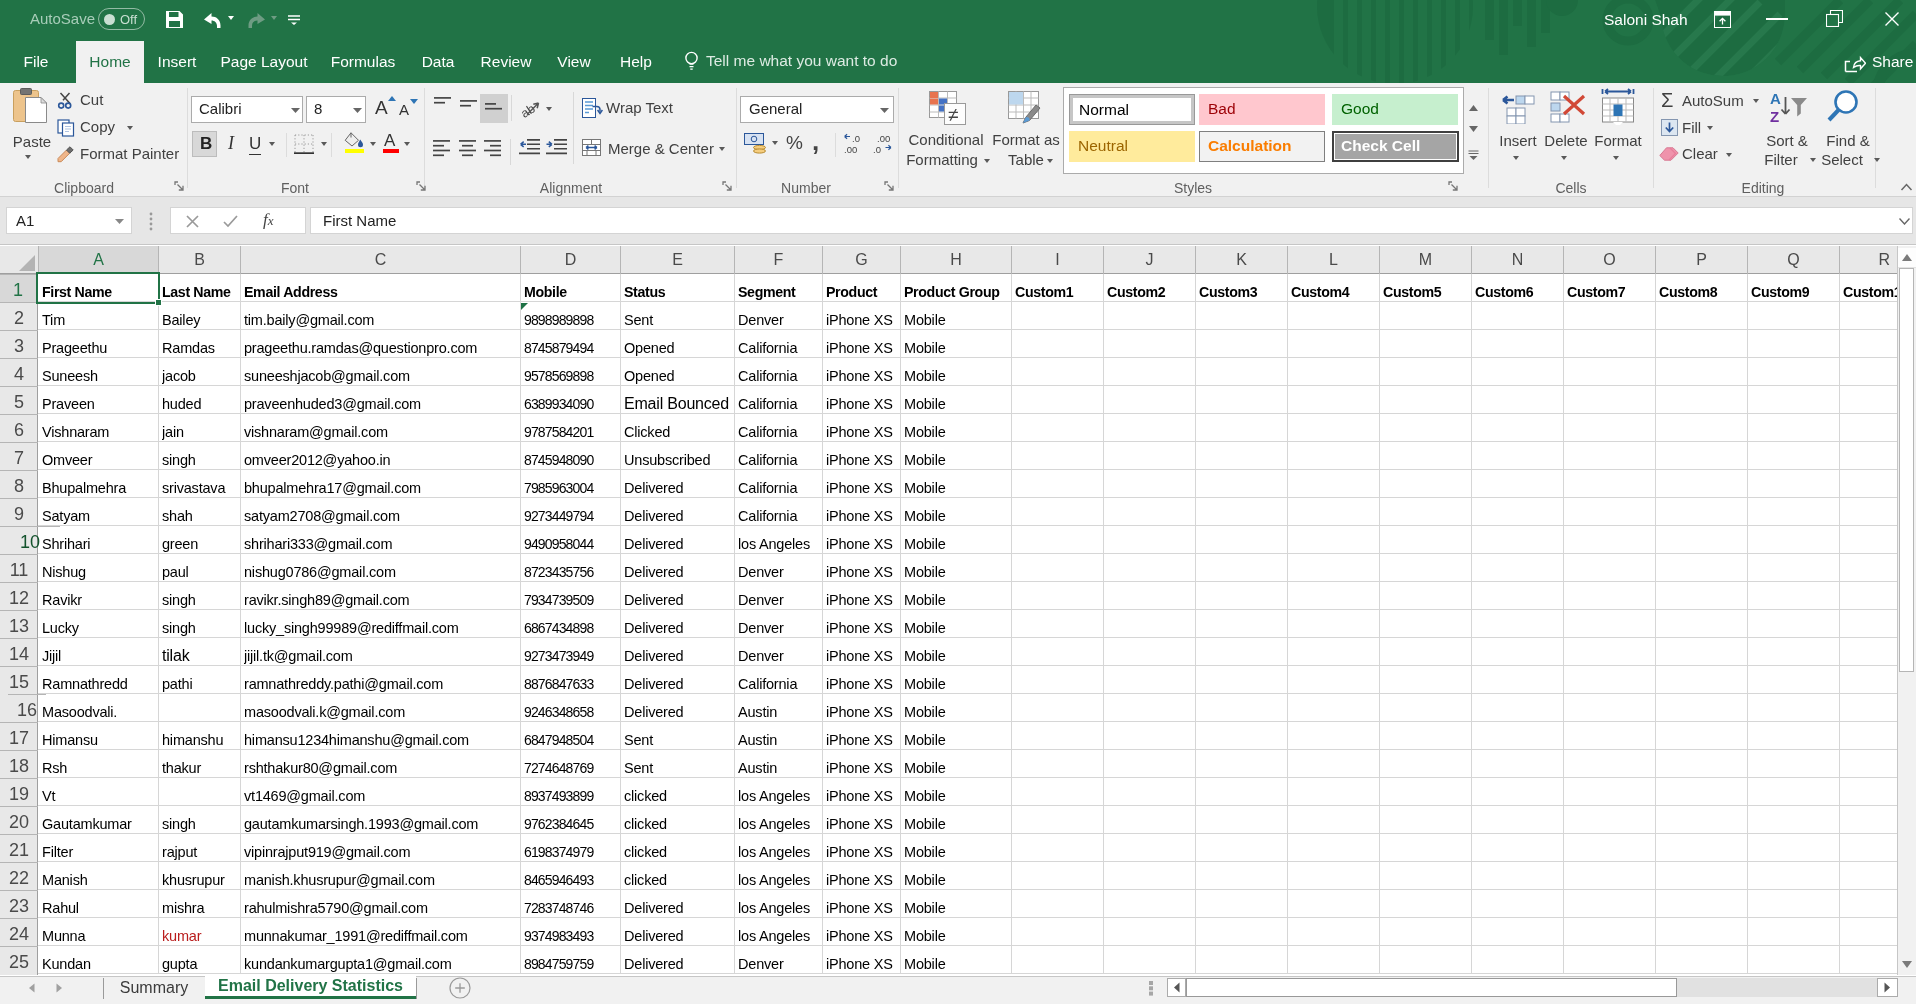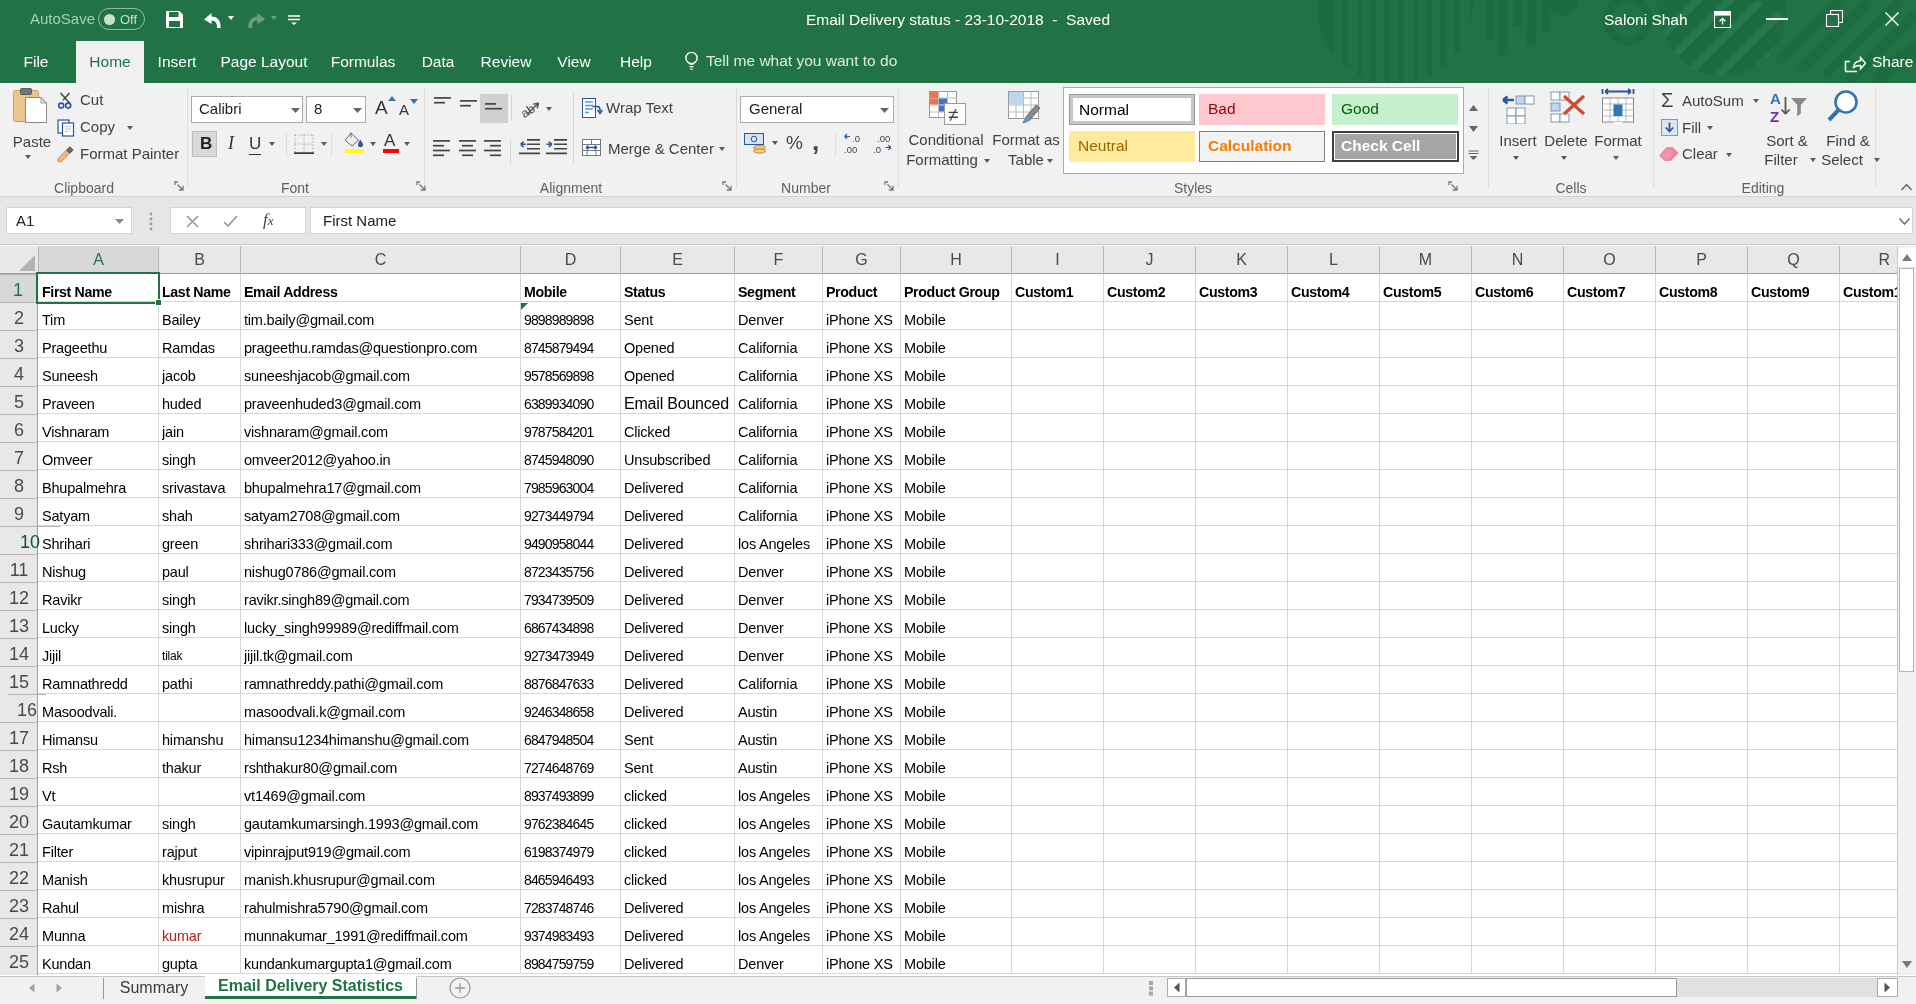--- a/index.html
+++ b/index.html
@@ -64,21 +64,20 @@
     </svg>
 <div class="a" style="left:228px;top:16px;width:0;height:0;border-left:3.5px solid transparent;border-right:3.5px solid transparent;border-top:4.5px solid #fff"></div>
 <svg class="a" style="left:247px;top:12px" width="19" height="17" viewBox="0 0 19 17">
       <path d="M18 7.5 L10.5 1 V4.6 C5.5 4.6 1.5 8 1.5 13.5 V16 L5 16 V13.8 C5 10.5 7.5 8.4 10.5 8.4 V12 Z" fill="#6e9c83"></path>
     </svg>
 <div class="a" style="left:271px;top:16px;width:0;height:0;border-left:3.5px solid transparent;border-right:3.5px solid transparent;border-top:4.5px solid #6e9c83"></div>
 <svg class="a" style="left:288px;top:15px" width="12" height="10" viewBox="0 0 12 10">
       <path d="M0 1 h12 M0 4.5 h12" stroke="#fff" stroke-width="1.3"></path>
       <path d="M3 7.5 L6 10 L9 7.5 Z" fill="#fff"></path>
     </svg>
-<div class="a" style="left:0;top:11px;width:1916px;text-align:center;color:#fff;font-size:15.5px">Email Delivery status - 23-10-2018&nbsp; -&nbsp; Saved</div>
 <div class="a" style="left:1604px;top:11px;color:#fff;font-size:15.5px">Saloni Shah</div>
 <svg class="a" style="left:1714px;top:11px" width="17" height="17" viewBox="0 0 17 17">
       <rect x="0.5" y="0.5" width="16" height="16" fill="none" stroke="#fff"></rect>
       <rect x="1" y="1" width="15" height="3.6" fill="#fff"></rect>
       <path d="M8.5 13.5 V8 M5.6 10.2 L8.5 7.3 L11.4 10.2" stroke="#fff" stroke-width="1.3" fill="none"></path>
     </svg>
 <div class="a" style="left:1766px;top:18px;width:22px;height:1.6px;background:#fff"></div>
 <svg class="a" style="left:1826px;top:10px" width="17" height="17" viewBox="0 0 17 17">
       <rect x="0.5" y="4.5" width="12" height="12" fill="none" stroke="#fff" stroke-width="1.1"></rect>
       <path d="M4.5 4.5 v-4 h12 v12 h-4" fill="none" stroke="#fff" stroke-width="1.1"></path>
@@ -655,21 +654,21 @@
 <div class="a" style="left:904px;top:586px;width:107px;height:26px;font-size:14.5px;letter-spacing:-0.2px;color:#000;line-height:28px;overflow:hidden;white-space:nowrap">Mobile</div>
 <div class="a" style="left:42px;top:614px;width:116px;height:26px;font-size:14.5px;letter-spacing:-0.2px;color:#000;line-height:28px;overflow:hidden;white-space:nowrap">Lucky</div>
 <div class="a" style="left:162px;top:614px;width:78px;height:26px;font-size:14.5px;letter-spacing:-0.2px;color:#000;line-height:28px;overflow:hidden;white-space:nowrap">singh</div>
 <div class="a" style="left:244px;top:614px;width:276px;height:26px;font-size:14.5px;letter-spacing:-0.2px;color:#000;line-height:28px;overflow:hidden;white-space:nowrap">lucky_singh99989@rediffmail.com</div>
 <div class="a" style="left:524px;top:614px;width:96px;height:26px;font-size:14px;letter-spacing:-0.85px;color:#000;line-height:28px;overflow:hidden;white-space:nowrap">6867434898</div>
 <div class="a" style="left:624px;top:614px;width:110px;height:26px;font-size:14.5px;letter-spacing:-0.2px;color:#000;line-height:28px;overflow:hidden;white-space:nowrap">Delivered</div>
 <div class="a" style="left:738px;top:614px;width:84px;height:26px;font-size:14.5px;letter-spacing:-0.2px;color:#000;line-height:28px;overflow:hidden;white-space:nowrap">Denver</div>
 <div class="a" style="left:826px;top:614px;width:74px;height:26px;font-size:14.5px;letter-spacing:-0.2px;color:#000;line-height:28px;overflow:hidden;white-space:nowrap">iPhone XS</div>
 <div class="a" style="left:904px;top:614px;width:107px;height:26px;font-size:14.5px;letter-spacing:-0.2px;color:#000;line-height:28px;overflow:hidden;white-space:nowrap">Mobile</div>
 <div class="a" style="left:42px;top:642px;width:116px;height:26px;font-size:14.5px;letter-spacing:-0.2px;color:#000;line-height:28px;overflow:hidden;white-space:nowrap">Jijil</div>
-<div class="a" style="left:162px;top:642px;width:78px;height:26px;font-size:12px;letter-spacing:-0.2px;color:#000;line-height:28px;overflow:hidden;white-space:nowrap">tilak</div>
+<div class="a" style="left:162px;top:642px;width:78px;height:26px;font-size:16px;letter-spacing:-0.2px;color:#000;line-height:28px;overflow:hidden;white-space:nowrap">tilak</div>
 <div class="a" style="left:244px;top:642px;width:276px;height:26px;font-size:14.5px;letter-spacing:-0.2px;color:#000;line-height:28px;overflow:hidden;white-space:nowrap">jijil.tk@gmail.com</div>
 <div class="a" style="left:524px;top:642px;width:96px;height:26px;font-size:14px;letter-spacing:-0.85px;color:#000;line-height:28px;overflow:hidden;white-space:nowrap">9273473949</div>
 <div class="a" style="left:624px;top:642px;width:110px;height:26px;font-size:14.5px;letter-spacing:-0.2px;color:#000;line-height:28px;overflow:hidden;white-space:nowrap">Delivered</div>
 <div class="a" style="left:738px;top:642px;width:84px;height:26px;font-size:14.5px;letter-spacing:-0.2px;color:#000;line-height:28px;overflow:hidden;white-space:nowrap">Denver</div>
 <div class="a" style="left:826px;top:642px;width:74px;height:26px;font-size:14.5px;letter-spacing:-0.2px;color:#000;line-height:28px;overflow:hidden;white-space:nowrap">iPhone XS</div>
 <div class="a" style="left:904px;top:642px;width:107px;height:26px;font-size:14.5px;letter-spacing:-0.2px;color:#000;line-height:28px;overflow:hidden;white-space:nowrap">Mobile</div>
 <div class="a" style="left:42px;top:670px;width:116px;height:26px;font-size:14.5px;letter-spacing:-0.2px;color:#000;line-height:28px;overflow:hidden;white-space:nowrap">Ramnathredd</div>
 <div class="a" style="left:162px;top:670px;width:78px;height:26px;font-size:14.5px;letter-spacing:-0.2px;color:#000;line-height:28px;overflow:hidden;white-space:nowrap">pathi</div>
 <div class="a" style="left:244px;top:670px;width:276px;height:26px;font-size:14.5px;letter-spacing:-0.2px;color:#000;line-height:28px;overflow:hidden;white-space:nowrap">ramnathreddy.pathi@gmail.com</div>
 <div class="a" style="left:524px;top:670px;width:96px;height:26px;font-size:14px;letter-spacing:-0.85px;color:#000;line-height:28px;overflow:hidden;white-space:nowrap">8876847633</div>

